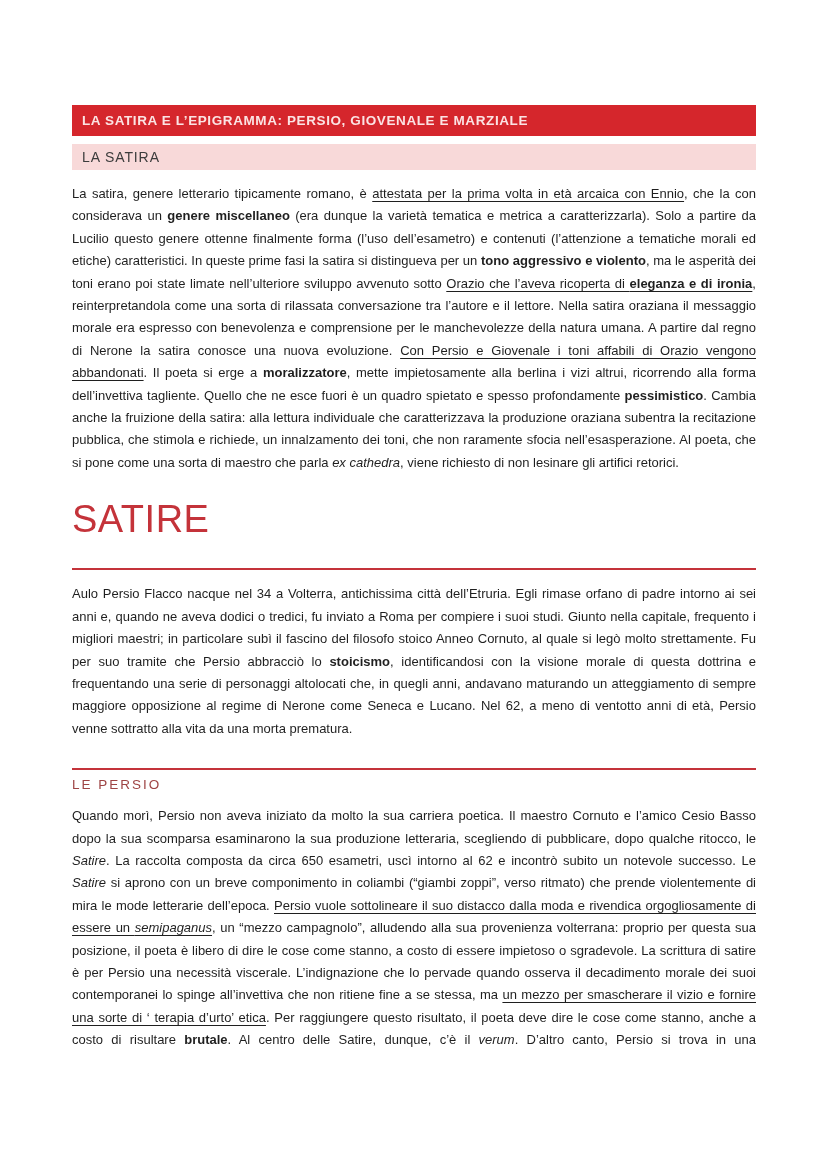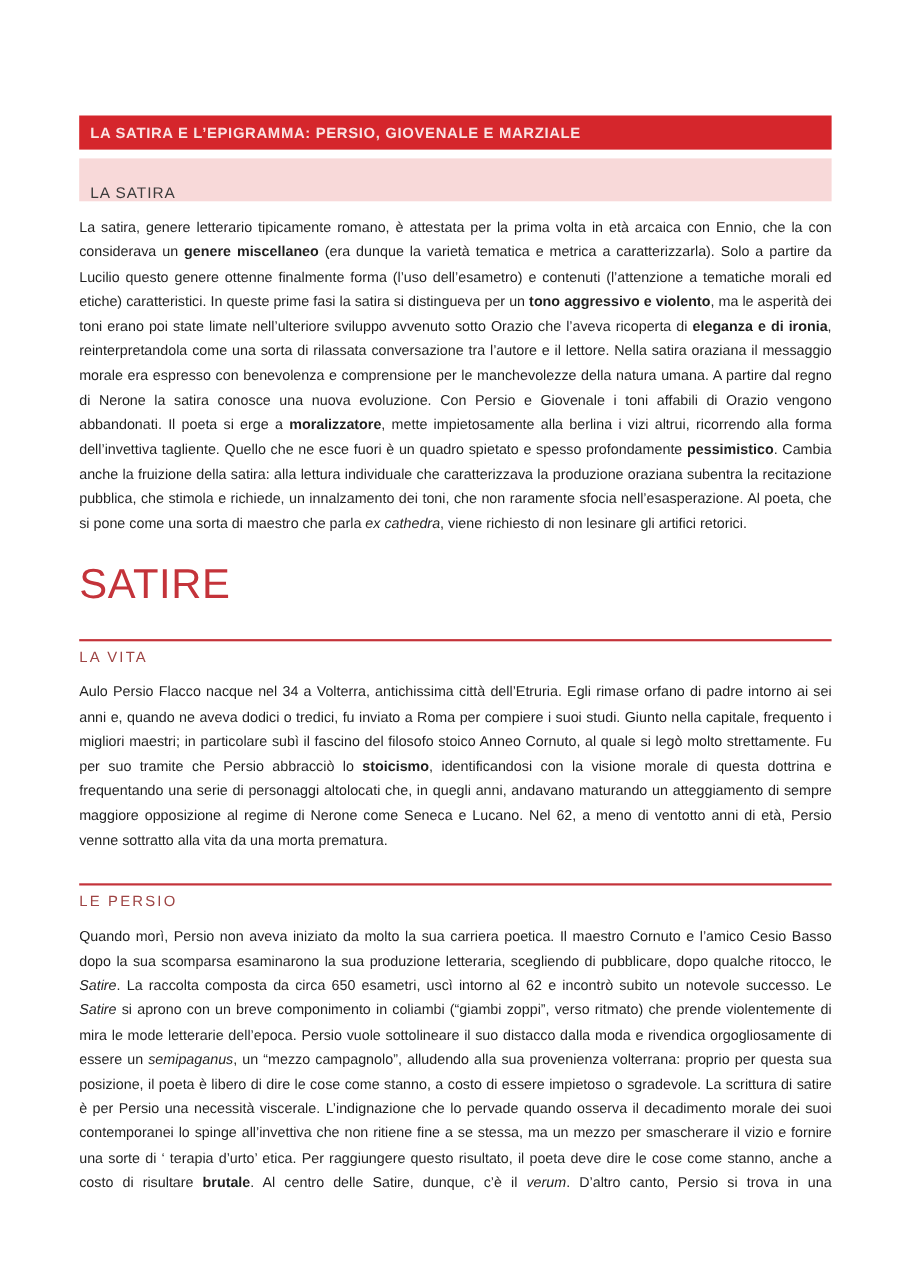--- a/index.html
+++ b/index.html
@@ -28,45 +28,45 @@
   }
   .title-banner .banner-text {
     color: #fbe3e3;
     font-size: 13.5px;
     font-weight: bold;
     letter-spacing: 0.6px;
     white-space: nowrap;
   }
   .sub-banner {
     background: var(--banner-pink, #f8d9d9);
-    height: 39px;
+    height: 26px;
     margin-top: 8px;
     display: flex;
-    align-items: flex-end;
+    align-items: center;
     padding: 0 10px;
     box-sizing: border-box;
   }
   .sub-banner .banner-text {
     color: #3c3c3c;
     font-size: 14px;
     letter-spacing: 0.9px;
     white-space: nowrap;
   }
   .body-par {
     margin: 13px 0 0 0;
     font-size: 13px;
     line-height: 22.4px;
     text-align: justify;
     color: var(--text, #1f1f1f);
   }
   .body-par.continues {
     text-align-last: justify;
   }
   .b { font-weight: bold; }
-  .u { text-underline-offset: 3px; }
+  .u { text-decoration: underline; text-underline-offset: 3px; }
   .i { font-style: italic; }
   h1.big-heading {
     margin: 24px 0 0 0;
     font-size: 38px;
     line-height: 42px;
     font-weight: 400;
     color: var(--accent-red, #c4333a);
     letter-spacing: 0.5px;
   }
   .section {
@@ -100,21 +100,20 @@
   <div class="sub-banner">
     <span class="banner-text">LA SATIRA</span>
   </div>
 
   <p class="body-par"><span>La satira, genere letterario tipicamente romano, è </span><span class="u">attestata per la prima volta in età arcaica con Ennio</span><span>, che la con considerava un </span><span class="b">genere miscellaneo</span><span> (era dunque la varietà tematica e metrica a caratterizzarla). Solo a partire da Lucilio questo genere ottenne finalmente forma (l’uso dell’esametro) e contenuti (l’attenzione a tematiche morali ed etiche) caratteristici. In queste prime fasi la satira si distingueva per un </span><span class="b">tono aggressivo e violento</span><span>, ma le asperità dei toni erano poi state limate nell’ulteriore sviluppo avvenuto sotto </span><span class="u">Orazio che l’aveva ricoperta di </span><span class="b u">eleganza e di ironia</span><span>, reinterpretandola come una sorta di rilassata conversazione tra l’autore e il lettore. Nella satira oraziana il messaggio morale era espresso con benevolenza e comprensione per le manchevolezze della natura umana. A partire dal regno di Nerone la satira conosce una nuova evoluzione. </span><span class="u">Con Persio e Giovenale i toni affabili di Orazio vengono abbandonati</span><span>. Il poeta si erge a </span><span class="b">moralizzatore</span><span>, mette impietosamente alla berlina i vizi altrui, ricorrendo alla forma dell’invettiva tagliente. Quello che ne esce fuori è un quadro spietato e spesso profondamente </span><span class="b">pessimistico</span><span>. Cambia anche la fruizione della satira: alla lettura individuale che caratterizzava la produzione oraziana subentra la recitazione pubblica, che stimola e richiede, un innalzamento dei toni, che non raramente sfocia nell’esasperazione. Al poeta, che si pone come una sorta di maestro che parla </span><span class="i">ex cathedra</span><span>, viene richiesto di non lesinare gli artifici retorici.</span></p>
 
   <h1 class="big-heading">SATIRE</h1>
 
   <section class="section">
     <div class="rule"></div>
-    <h2 class="section-heading">LA VITA</h2>
     <p class="body-par"><span>Aulo Persio Flacco nacque nel 34 a Volterra, antichissima città dell’Etruria. Egli rimase orfano di padre intorno ai sei anni e, quando ne aveva dodici o tredici, fu inviato a Roma per compiere i suoi studi. Giunto nella capitale, frequento i migliori maestri; in particolare subì il fascino del filosofo stoico Anneo Cornuto, al quale si legò molto strettamente. Fu per suo tramite che Persio abbracciò lo </span><span class="b">stoicismo</span><span>, identificandosi con la visione morale di questa dottrina e frequentando una serie di personaggi altolocati che, in quegli anni, andavano maturando un atteggiamento di sempre maggiore opposizione al regime di Nerone come Seneca e Lucano. Nel 62, a meno di ventotto anni di età, Persio venne sottratto alla vita da una morta prematura.</span></p>
   </section>
 
   <section class="section">
     <div class="rule"></div>
     <h2 class="section-heading">LE PERSIO</h2>
     <p class="body-par continues"><span>Quando morì, Persio non aveva iniziato da molto la sua carriera poetica. Il maestro Cornuto e l’amico Cesio Basso dopo la sua scomparsa esaminarono la sua produzione letteraria, scegliendo di pubblicare, dopo qualche ritocco, le </span><span class="i">Satire</span><span>. La raccolta composta da circa 650 esametri, uscì intorno al 62 e incontrò subito un notevole successo. Le </span><span class="i">Satire</span><span> si aprono con un breve componimento in coliambi (“giambi zoppi”, verso ritmato) che prende violentemente di mira le mode letterarie dell’epoca. </span><span class="u">Persio vuole sottolineare il suo distacco dalla moda e rivendica orgogliosamente di essere un </span><span class="u i">semipaganus</span><span>, un “mezzo campagnolo”, alludendo alla sua provenienza volterrana: proprio per questa sua posizione, il poeta è libero di dire le cose come stanno, a costo di essere impietoso o sgradevole. La scrittura di satire è per Persio una necessità viscerale. L’indignazione che lo pervade quando osserva il decadimento morale dei suoi contemporanei lo spinge all’invettiva che non ritiene fine a se stessa, ma </span><span class="u">un mezzo per smascherare il vizio e fornire una sorte di ‘ terapia d’urto’ etica</span><span>. Per raggiungere questo risultato, il poeta deve dire le cose come stanno, anche a costo di risultare </span><span class="b">brutale</span><span>. Al centro delle Satire, dunque, c’è il </span><span class="i">verum</span><span>. D’altro canto, Persio si trova in una</span></p>
   </section>
 
 </div>

